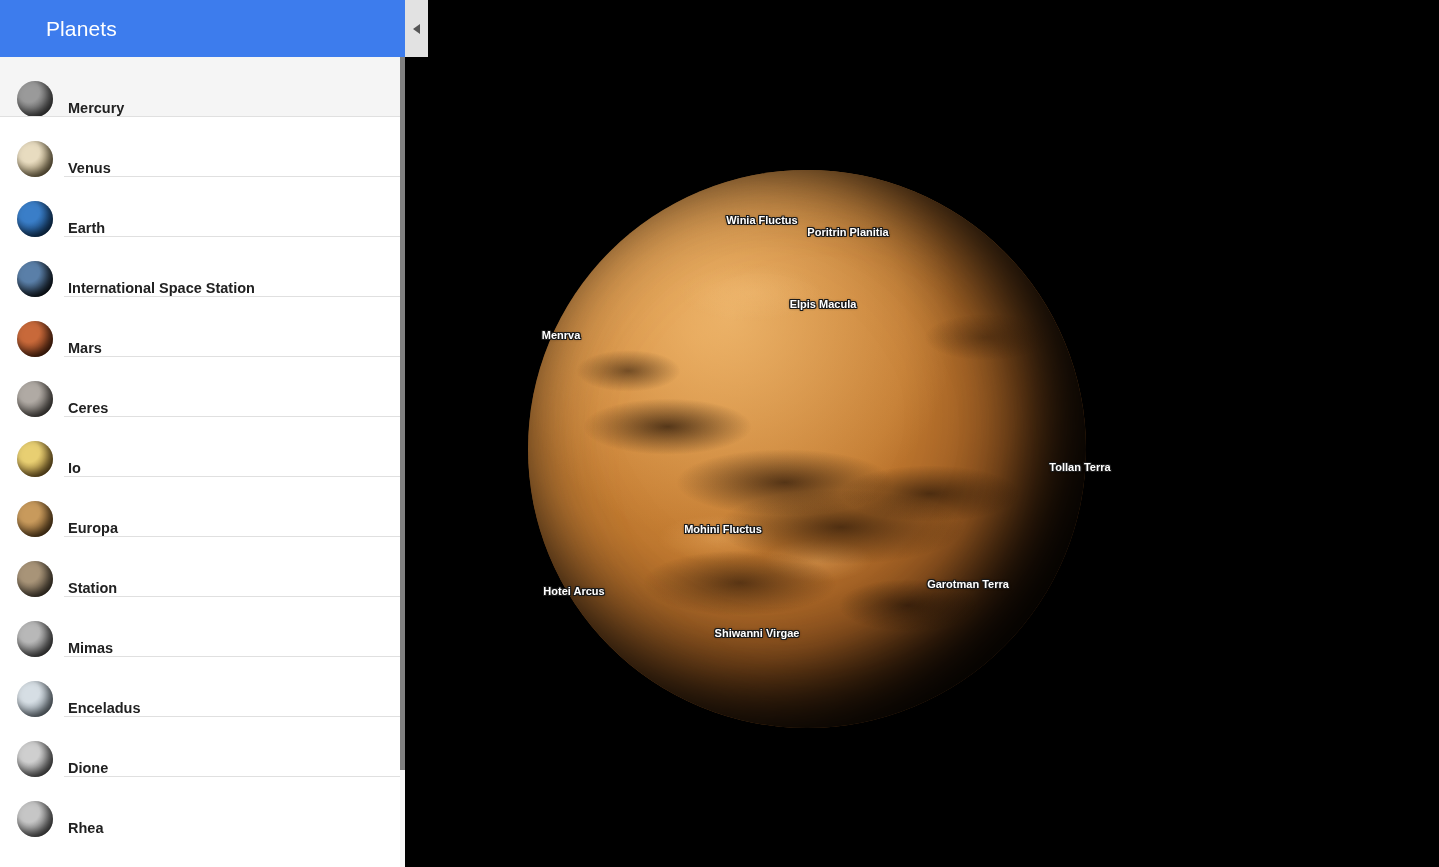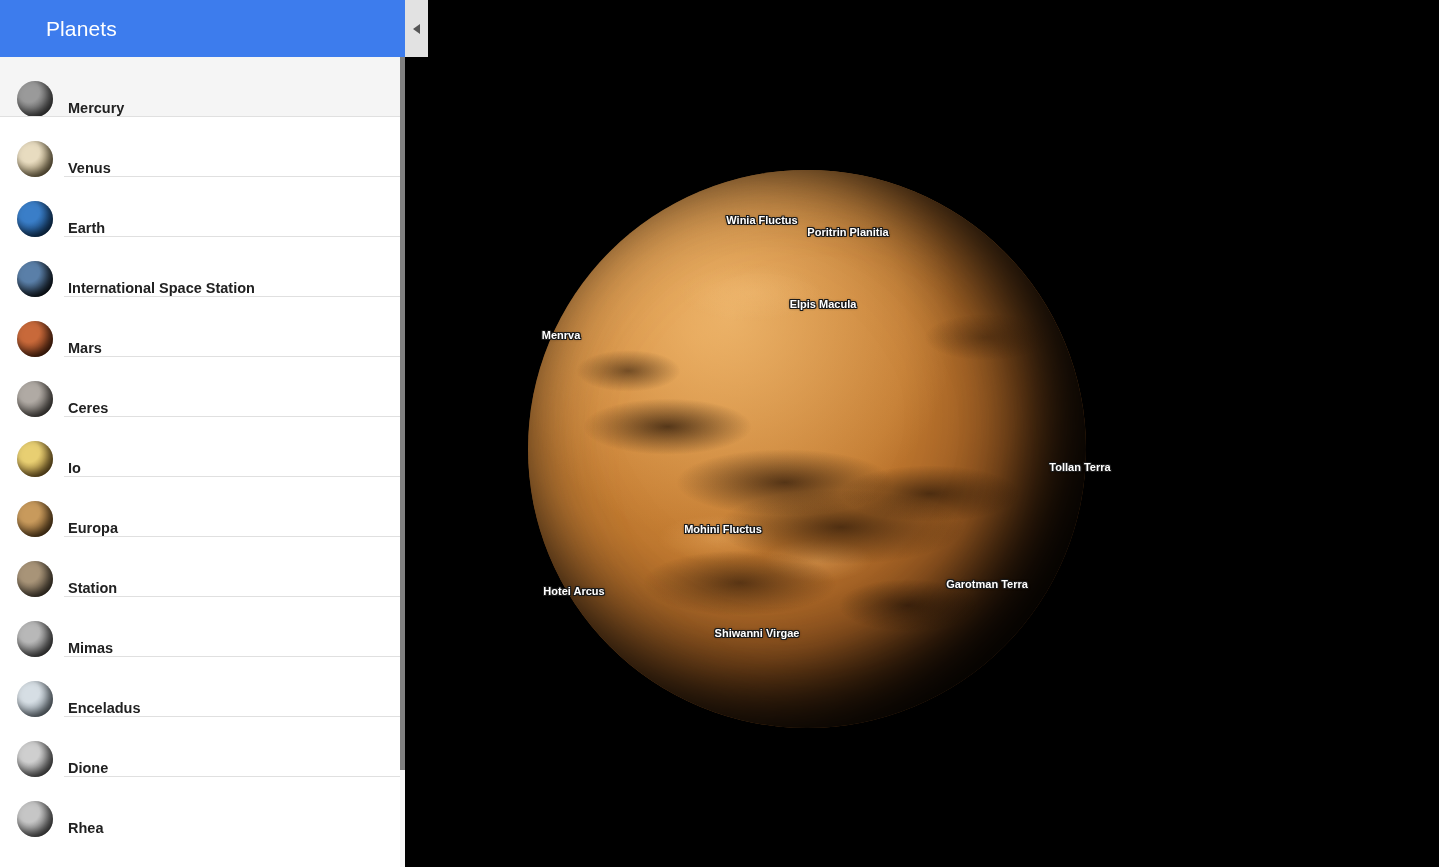--- a/index.html
+++ b/index.html
@@ -252,19 +252,19 @@
       <div class="surf"></div>
       <div class="limb"></div>
     </div>
     <div id="labels-layer">
         <div class="feature-label" style="left: 357px; top: 220px;">Winia Fluctus</div>
         <div class="feature-label" style="left: 439px; top: 232px; padding-left: 8px;">Poritrin Planitia</div>
         <div class="feature-label" style="left: 418px; top: 304px;">Elpis Macula</div>
         <div class="feature-label" style="left: 156px; top: 335px;">Menrva</div>
         <div class="feature-label" style="left: 675px; top: 467px;">Tollan Terra</div>
         <div class="feature-label" style="left: 318px; top: 529px;">Mohini Fluctus</div>
-        <div class="feature-label" style="left: 582px; top: 584px;">Garotman Terra</div>
+        <div class="feature-label" style="left: 563px; top: 584px;">Garotman Terra</div>
         <div class="feature-label" style="left: 169px; top: 591px;">Hotei Arcus</div>
         <div class="feature-label" style="left: 352px; top: 633px;">Shiwanni Virgae</div>
       </div>
   </div>
 
 </div>
 
 </body></html>

